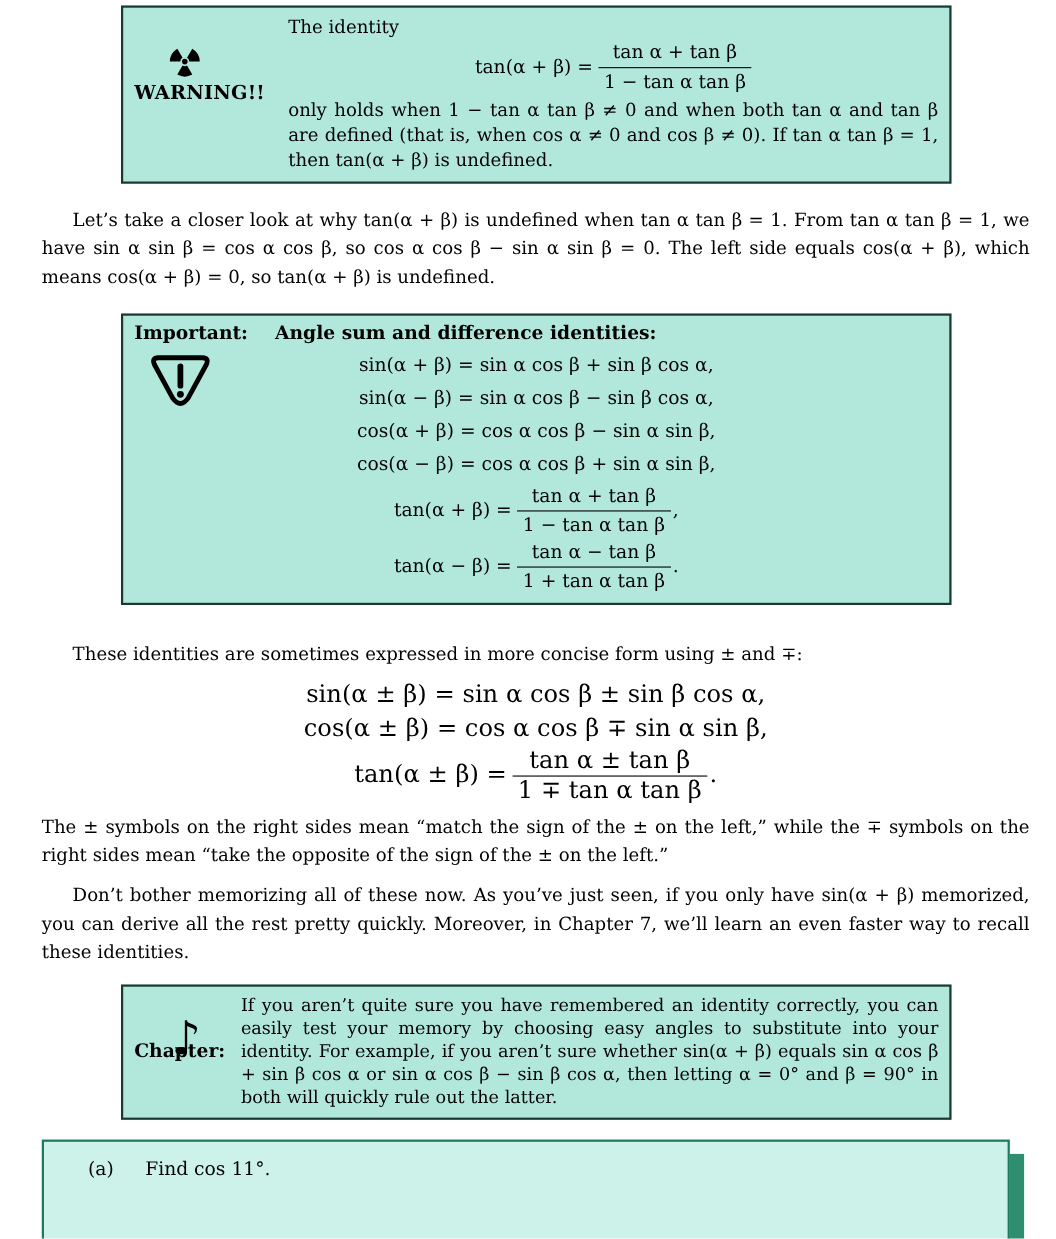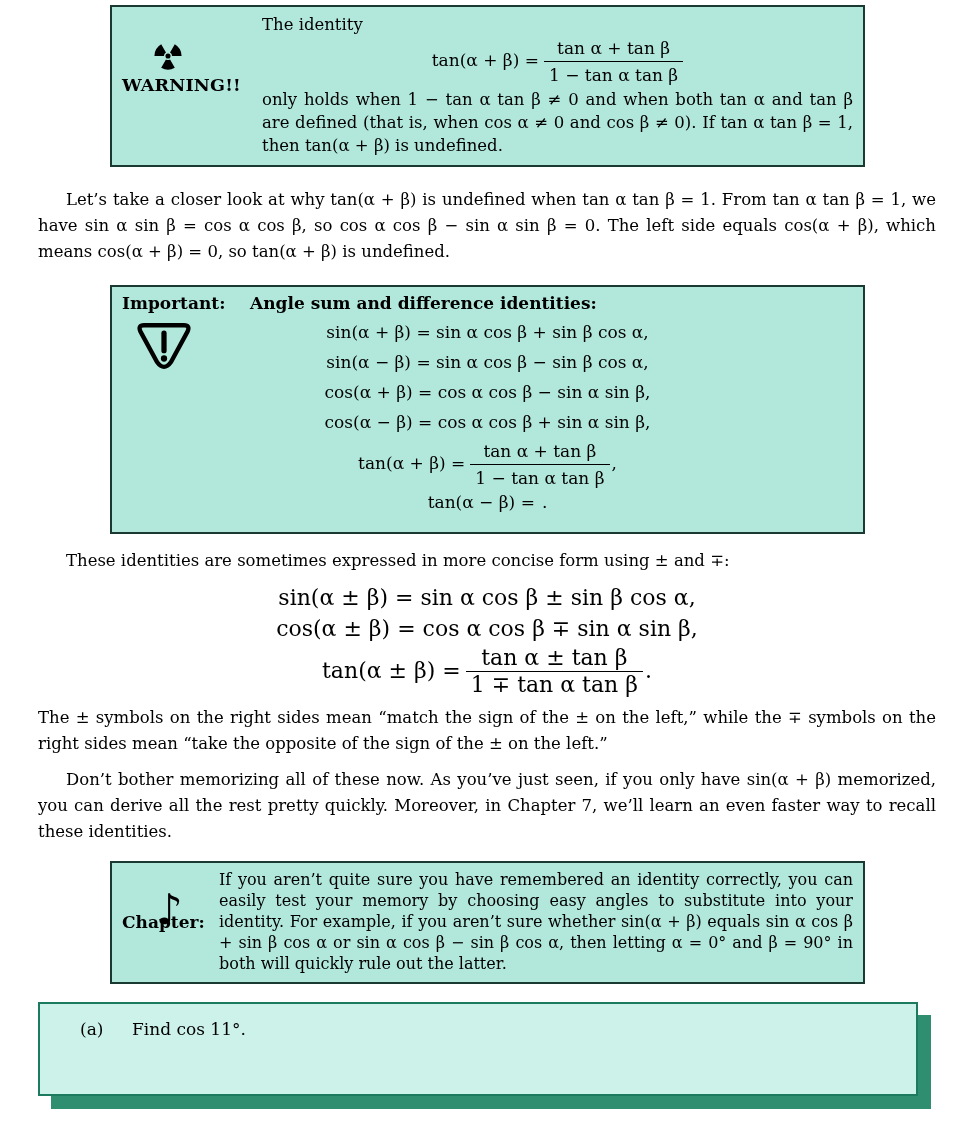--- a/index.html
+++ b/index.html
@@ -43,21 +43,21 @@
 
   
   .eq-center { text-align:center; margin:2px 0 3px 0; font-size:17px; }
   .eq-lhs { margin-right:5px; }
   .frac { display:inline-block; vertical-align:middle; text-align:center; line-height:20px; }
   .frac .num { display:block; padding:0 5px 3px 5px; border-bottom:1.6px solid #000; }
   .frac .den { display:block; padding:3px 5px 0 5px; }
   .eq-suffix { margin-left:2px; }
 
   
-  .important { margin-top:20px; padding-bottom:16px; }
+  .important { margin-top:20px; padding-bottom:5px; }
   .important .box-label { width:128px; }
   .box-heading { font-weight:bold; font-size:17px; flex:1; }
   .imp-eqs { text-align:center; line-height:30px; margin-top:4px; font-size:17px; }
   .frac-line { margin:4px 0; line-height:20px; }
 
   
   .para { margin:16px 24px 0 38px; line-height:26px; }
   .p1 { margin-top:20px; }
   .indent { text-indent:28px; }
   .concise-eqs { margin:8px 24px 0 38px; text-align:center; line-height:31px; font-size:22px; }
@@ -127,26 +127,26 @@
     </div>
     <div class="imp-eqs">
       <div class="eq-line">sin(α + β) = sin α cos β + sin β cos α,</div>
       <div class="eq-line">sin(α − β) = sin α cos β − sin β cos α,</div>
       <div class="eq-line">cos(α + β) = cos α cos β − sin α sin β,</div>
       <div class="eq-line">cos(α − β) = cos α cos β + sin α sin β,</div>
       <div class="frac-line">
         <span class="eq-lhs">tan(α + β) =</span><span class="frac"><span class="num">tan α + tan β</span><span class="den">1 − tan α tan β</span></span><span class="eq-suffix">,</span>
       </div>
       <div class="frac-line">
-        <span class="eq-lhs">tan(α − β) =</span><span class="eq-suffix">.</span>
+        <span class="eq-lhs">tan(α − β) =</span><span class="frac"><span class="num">tan α − tan β</span><span class="den">1 + tan α tan β</span></span><span class="eq-suffix">.</span>
       </div>
     </div>
   </section>
 
-  <p class="para indent" style="margin-top:14px">These identities are sometimes expressed in more concise form using ± and ∓:</p>
+  <p class="para indent" style="margin-top:32px">These identities are sometimes expressed in more concise form using ± and ∓:</p>
 
   <div class="concise-eqs">
     <div class="eq-line">sin(α ± β) = sin α cos β ± sin β cos α,</div>
     <div class="eq-line">cos(α ± β) = cos α cos β ∓ sin α sin β,</div>
     <div class="frac-line">
       <span class="eq-lhs">tan(α ± β) =</span><span class="frac"><span class="num">tan α ± tan β</span><span class="den">1 ∓ tan α tan β</span></span><span class="eq-suffix">.</span>
     </div>
   </div>
 
   <p class="para p4 just">The ± symbols on the right sides mean “match the sign of the ± on the left,” while the ∓ symbols on the right sides mean “take the opposite of the sign of the ± on the left.”</p>

